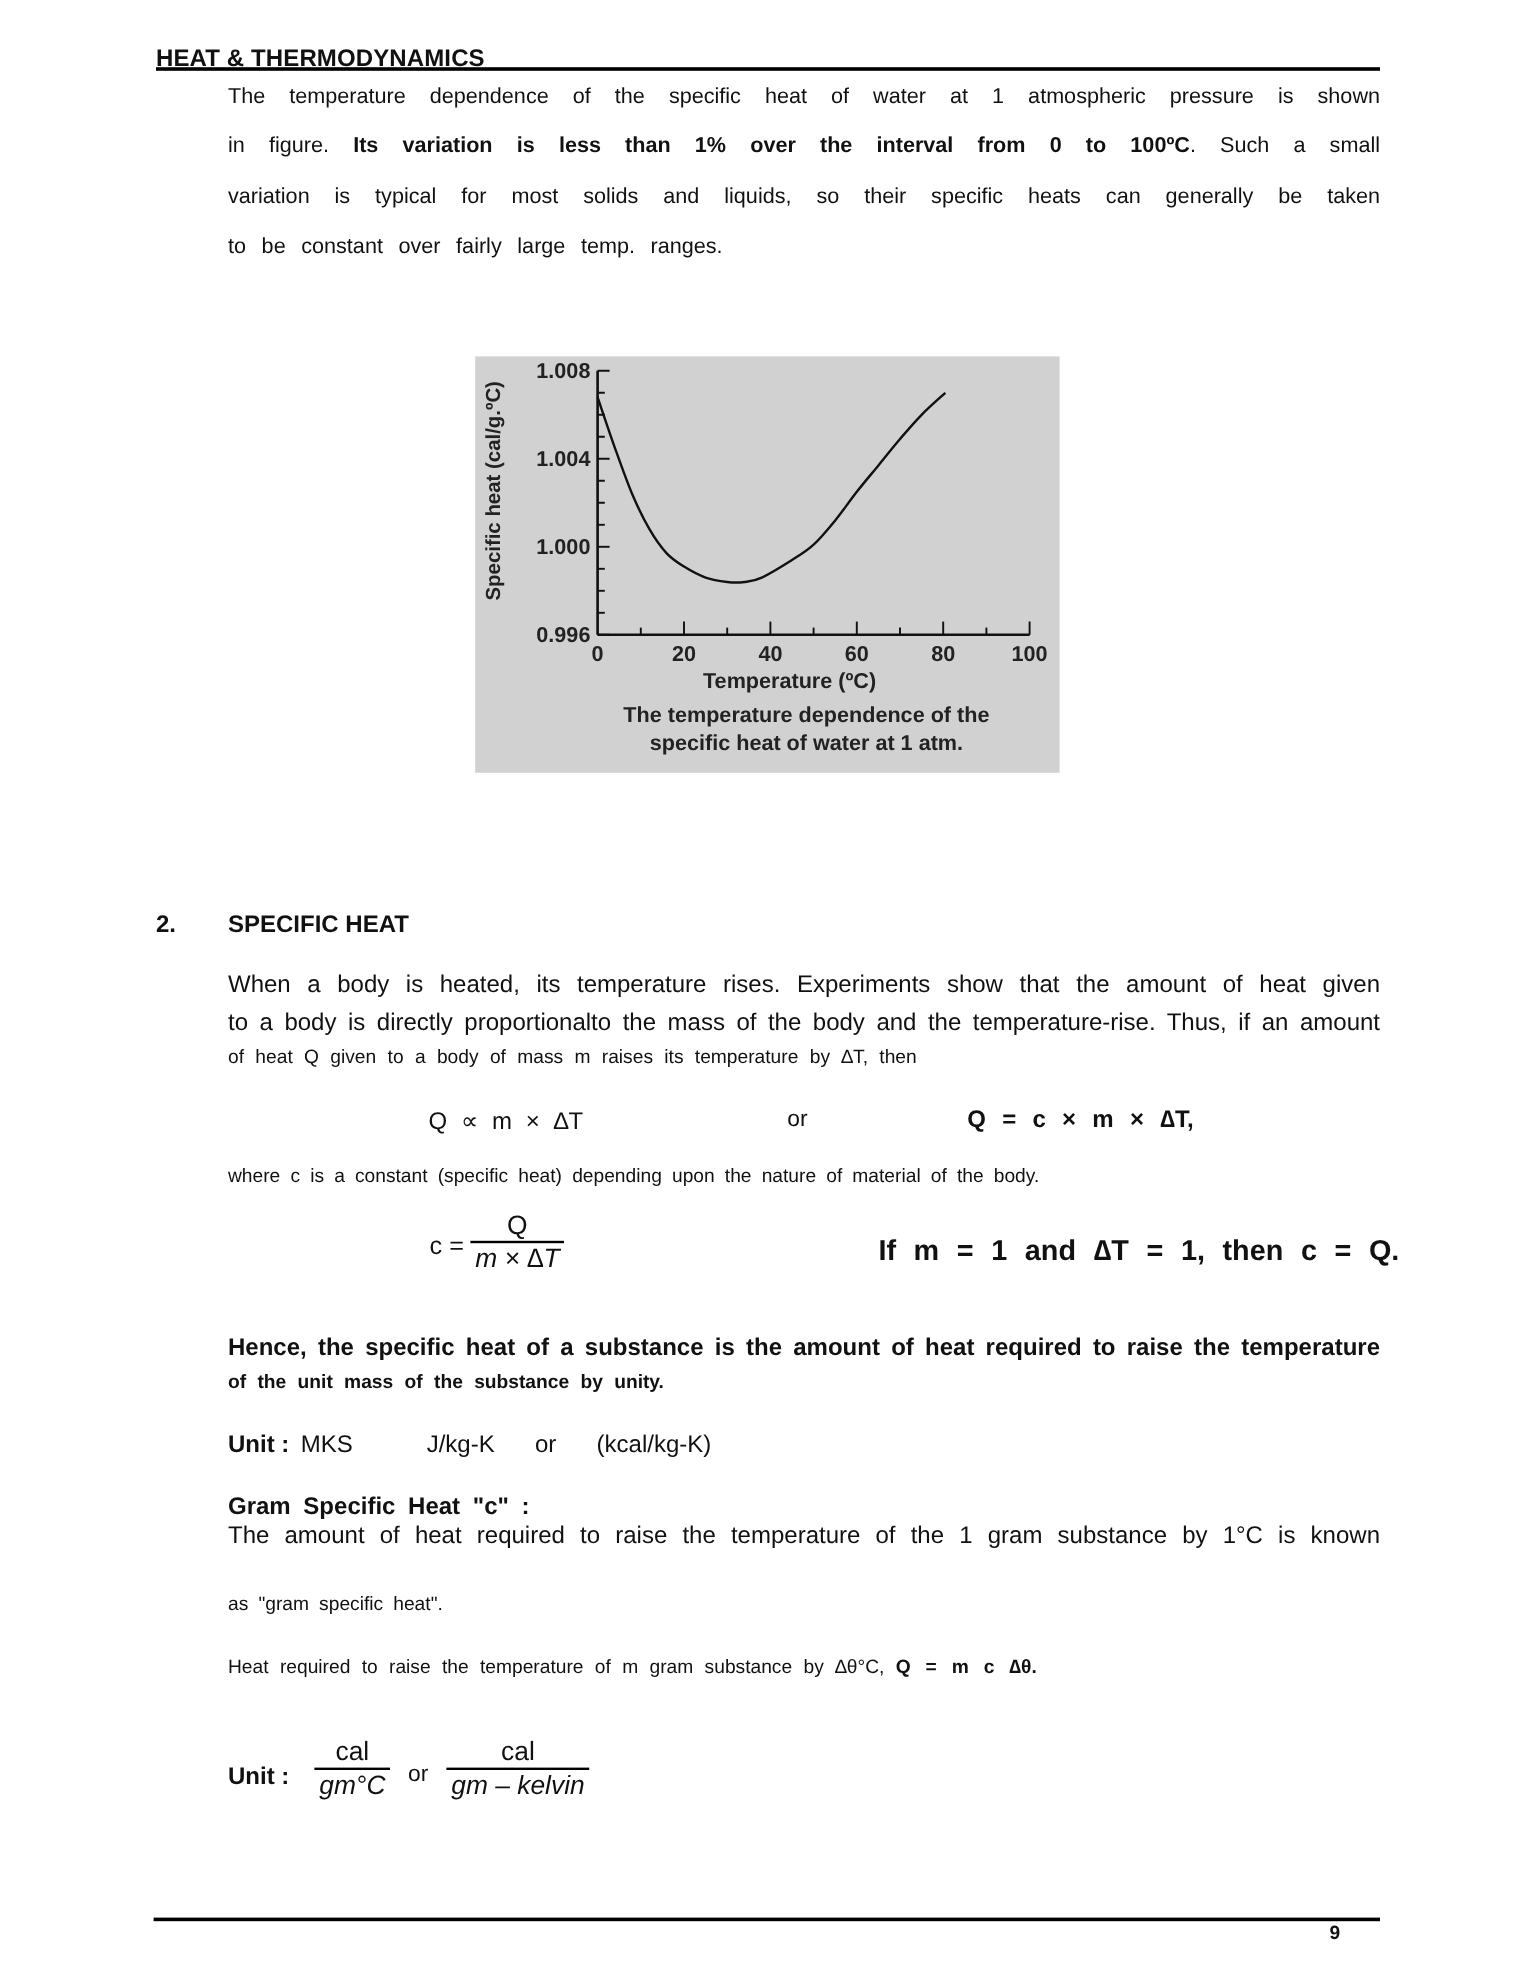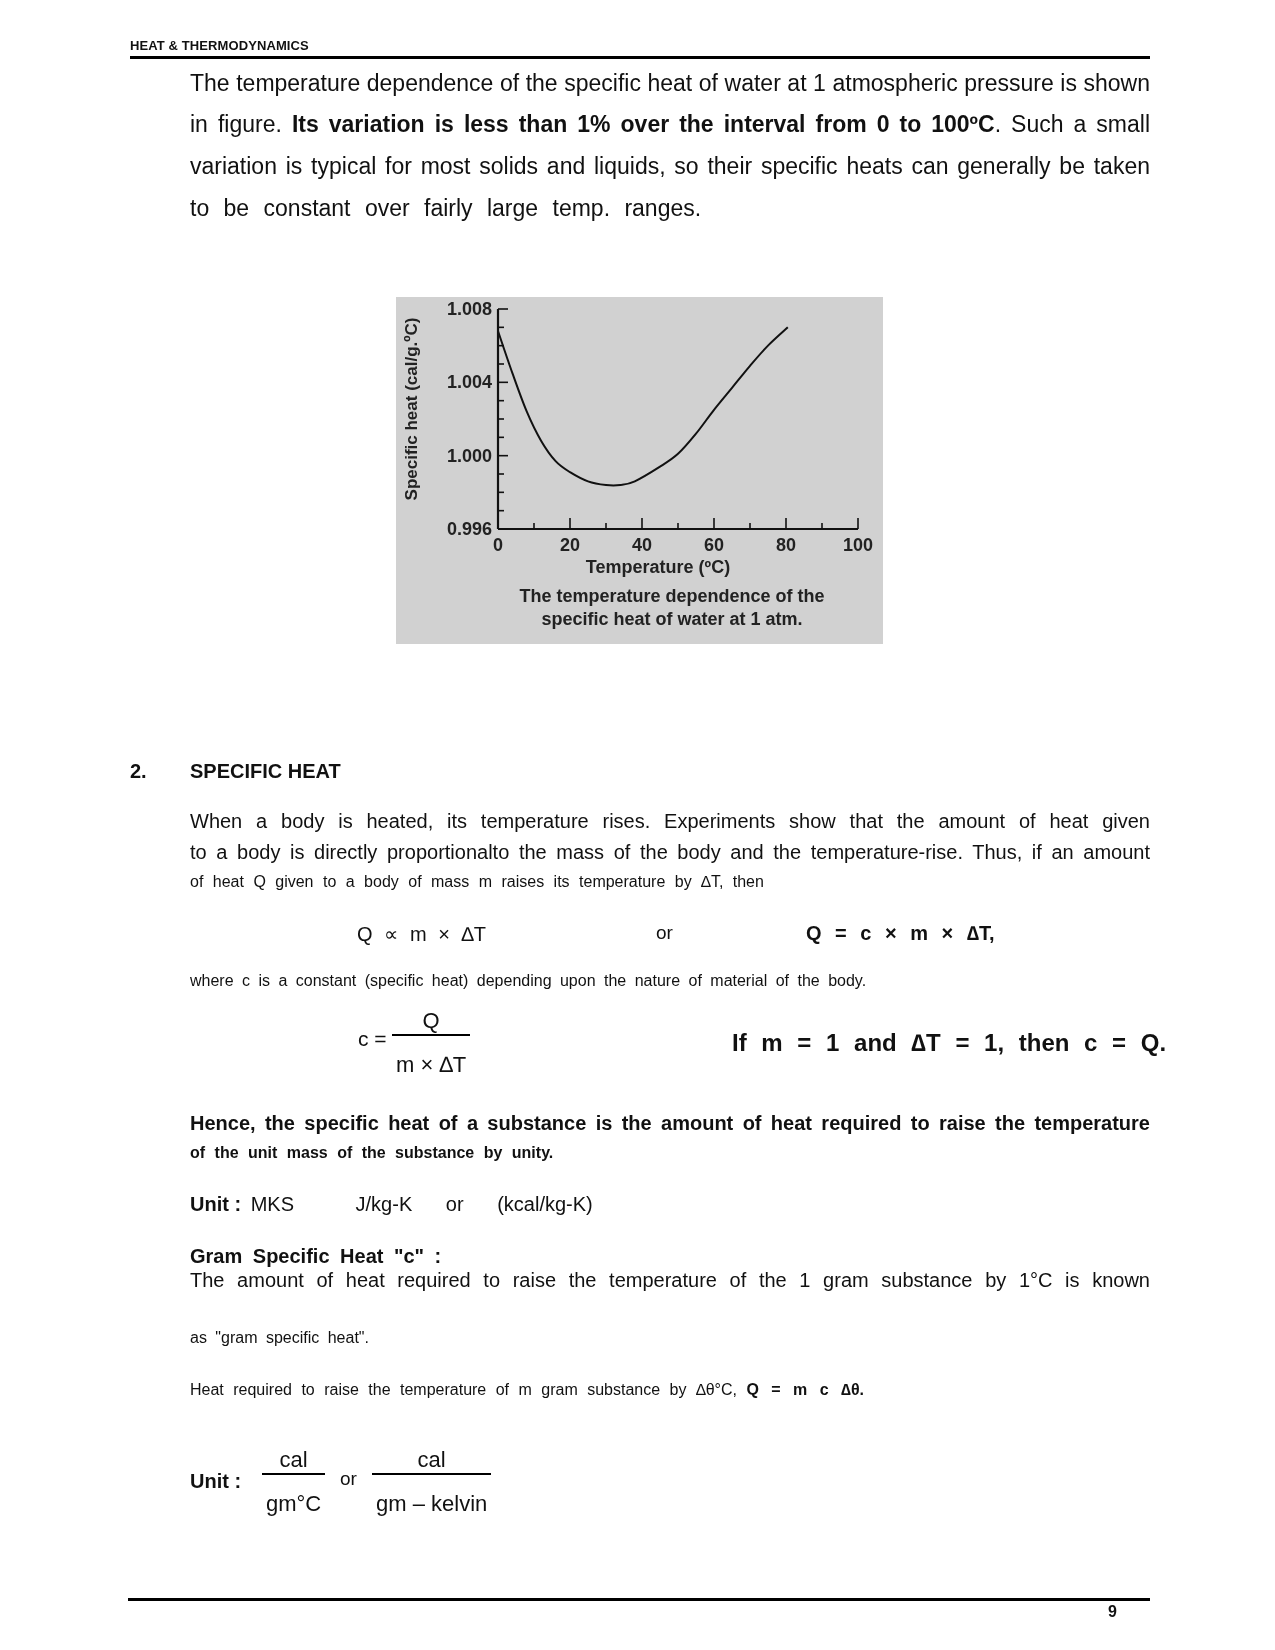--- a/index.html
+++ b/index.html
@@ -1,30 +1,30 @@
 <!DOCTYPE html>
 <html><head>
 <meta charset="utf-8">
 <style>
   html, body { margin:0; padding:0; background:#ffffff; }
   body { width:1275px; height:1650px; position:relative; overflow:hidden;
          font-family:"Liberation Sans", sans-serif; color:#111; }
   .abs { position:absolute; }
-  .hdr { left:130px; top:38px; font-size:13px; font-weight:bold; letter-spacing:0.1px; }
+  .hdr { left:130px; top:38px; font-size:20px; font-weight:bold; letter-spacing:0.1px; }
   .rule { left:130px; width:1020px; height:3px; background:#000; }
-  .para { left:190px; width:960px; font-size:23px; text-align:justify; text-align-last:justify; white-space:nowrap; }
+  .para { left:190px; width:960px; font-size:18px; text-align:justify; text-align-last:justify; white-space:nowrap; }
   .para.last { text-align-last:left; }
   .b { font-weight:bold; }
   .line { position:absolute; left:190px; font-size:16px; white-space:nowrap; }
   .jline { position:absolute; left:190px; width:960px; font-size:20px; white-space:nowrap; text-align:justify; text-align-last:justify; }
   .figure { left:396px; top:297px; width:487px; height:347px; background:#d1d1d1; }
   .frac { position:absolute; display:inline-flex; flex-direction:column; align-items:center; font-size:22px; }
   .frac .num { padding:0 4px; }
   .frac .bar { height:1.5px; background:#000; align-self:stretch; }
-  .frac .den { padding:16px 4px; }
+  .frac .den { padding:0 4px;font-style:italic; }
   svg text { font-family:"Liberation Sans", sans-serif; }
 </style>
 </head>
 <body>
 
 <div class="abs hdr">HEAT &amp; THERMODYNAMICS</div>
 <div class="abs rule" style="top:56px;"></div>
 
 <div class="abs para" style="top:70px;">The temperature dependence of the specific heat of water at 1 atmospheric pressure is shown</div>
 <div class="abs para" style="top:111px;"><span>in figure.</span> <span class="b">Its variation is less than 1% over the interval from 0 to 100ºC</span><span>. Such a small</span></div>

